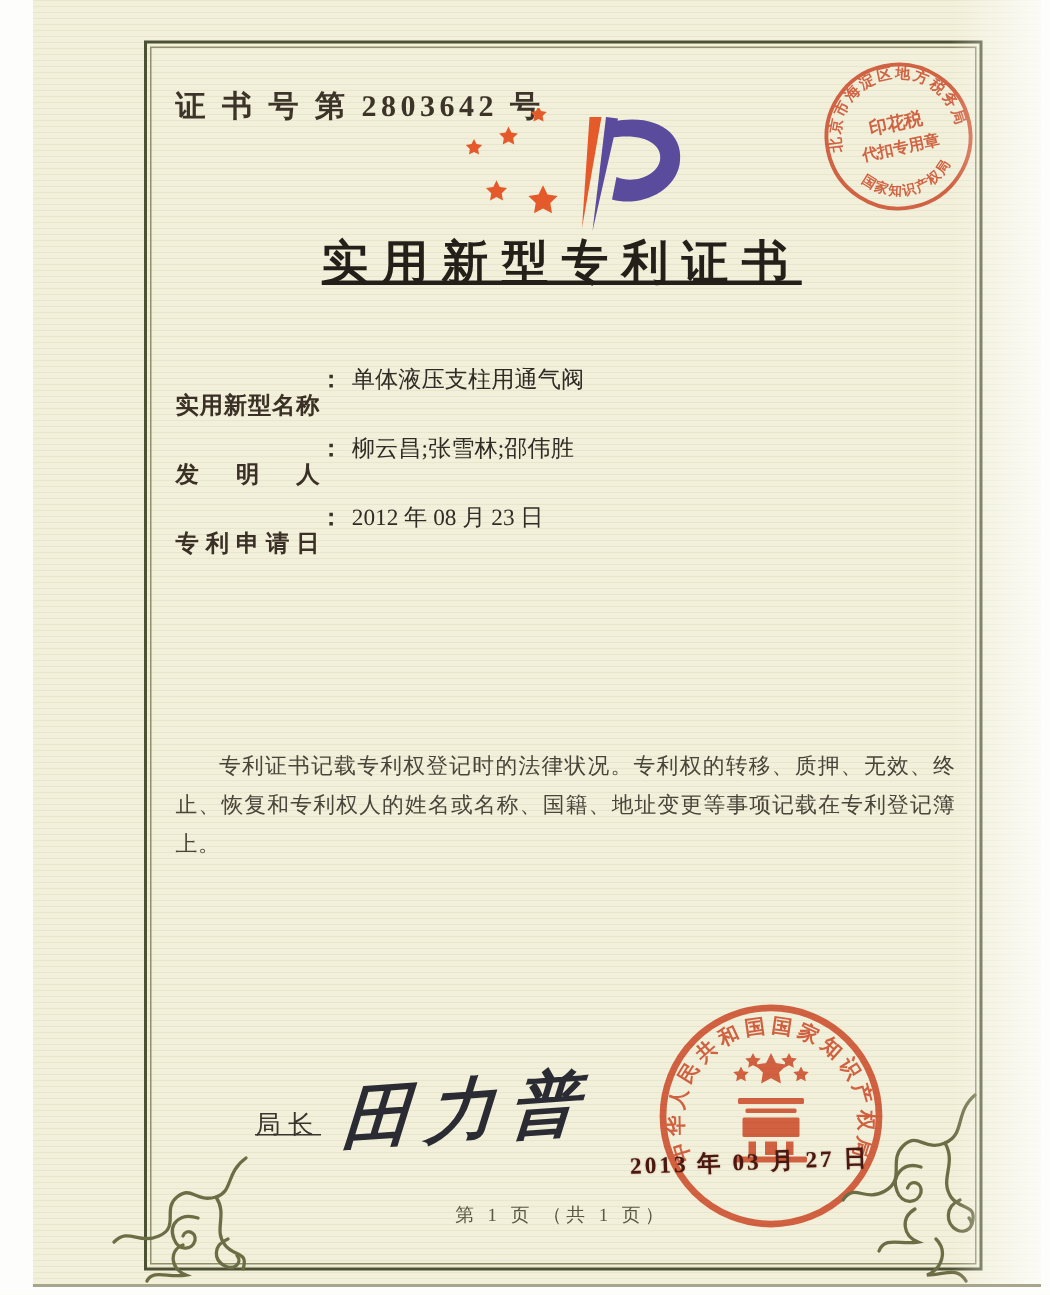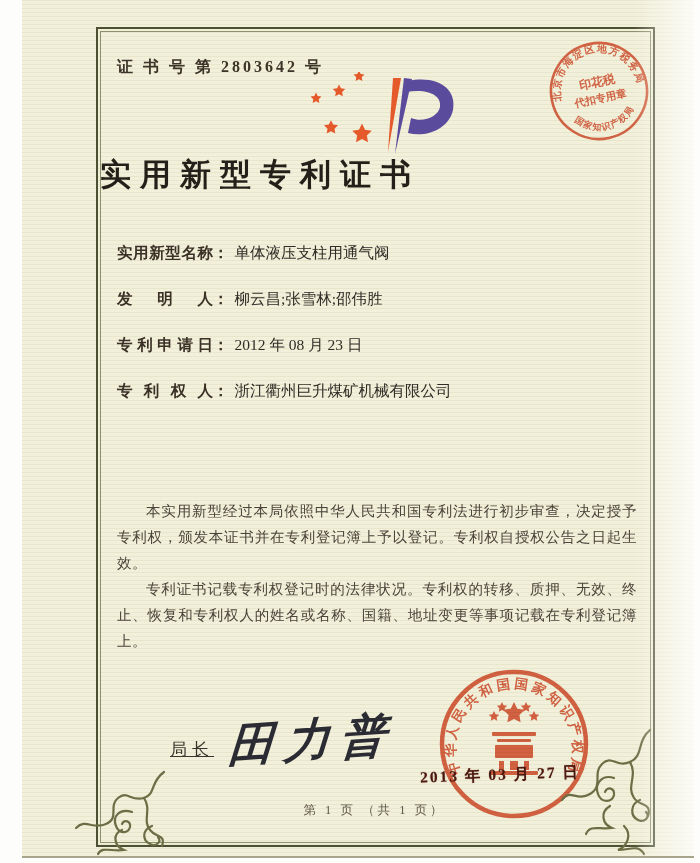--- a/index.html
+++ b/index.html
@@ -21,37 +21,37 @@
     pointer-events:none;
   }
   .frame{
     position:absolute;left:78px;top:31px;width:549px;height:810px;
     border:1px solid #8d906b;
     outline:2px solid #4d5134;
     outline-offset:2px;
   }
   .cert-no{
     position:absolute;left:95px;top:57px;
-    font-size:16px;letter-spacing:3px;color:#3c3428;font-weight:600;
+    font-size:20px;letter-spacing:3px;color:#3c3428;font-weight:600;
   }
   .logo{position:absolute;left:283px;top:72px;width:152px;height:84px;}
   .tax-stamp{
     position:absolute;left:522px;top:36px;width:110px;height:110px;
     transform:rotate(-12deg);opacity:.85;mix-blend-mode:multiply;
   }
   .title{
-    position:absolute;left:78px;top:154px;width:549px;text-align:left;
-    font-size:31px;font-weight:bold;letter-spacing:9px;color:#241f18;
+    position:absolute;left:78px;top:154px;width:549px;text-align:center;
+    font-size:31px;font-weight:bold;letter-spacing:9px;color:#241f18;text-decoration:underline;
   }
   .fields{position:absolute;left:95px;top:243px;width:520px;}
   .frow{height:25px;margin-bottom:21px;font-size:15.5px;color:#33302a;white-space:nowrap;}
   .flabel{
     display:inline-block;width:96px;vertical-align:top;
     text-align:justify;text-align-last:justify;
-    color:#3a3026;font-weight:600;
+    color:#3a3026;font-weight:600;margin-top:17px;
   }
   .fcolon{display:inline-block;color:#3a3026;font-weight:600;margin-right:6px;}
   .fvalue{color:#2f2c26;}
   .body-text{
     position:absolute;left:95px;top:498px;width:520px;
     font-size:14.5px;line-height:26px;color:#4a443a;
     text-align:justify;letter-spacing:.5px;
   }
   .body-text p{margin:0;text-indent:2em;}
   .director-row{position:absolute;left:148px;top:738px;font-size:17px;letter-spacing:5px;color:#38352d;text-decoration:underline;}
@@ -126,27 +126,23 @@
   <div class="fields">
     <div class="frow">
       <span class="flabel">实用新型名称</span><span class="fcolon">：</span><span class="fvalue">单体液压支柱用通气阀</span>
     </div>
     <div class="frow">
       <span class="flabel">发明人</span><span class="fcolon">：</span><span class="fvalue">柳云昌;张雪林;邵伟胜</span>
     </div>
     <div class="frow">
       <span class="flabel">专利申请日</span><span class="fcolon">：</span><span class="fvalue">2012 年 08 月 23 日</span>
     </div>
-    <div class="frow">
-      <span class="flabel">专利权人</span><span class="fcolon">：</span><span class="fvalue">浙江衢州巨升煤矿机械有限公司</span>
-    </div>
   </div>
 
   <div class="body-text">
-    <p>本实用新型经过本局依照中华人民共和国专利法进行初步审查，决定授予专利权，颁发本证书并在专利登记簿上予以登记。专利权自授权公告之日起生效。</p>
     <p>专利证书记载专利权登记时的法律状况。专利权的转移、质押、无效、终止、恢复和专利权人的姓名或名称、国籍、地址变更等事项记载在专利登记簿上。</p>
   </div>
 
   <div class="director-row">局长</div>
   <div class="signature">田力普</div>
 
   <div class="office-seal">
     <svg viewBox="0 0 156 156" width="156" height="156">
       <defs>
         <path id="sealArc" d="M 22,100 A 59,59 0 1 1 134,100"></path>

